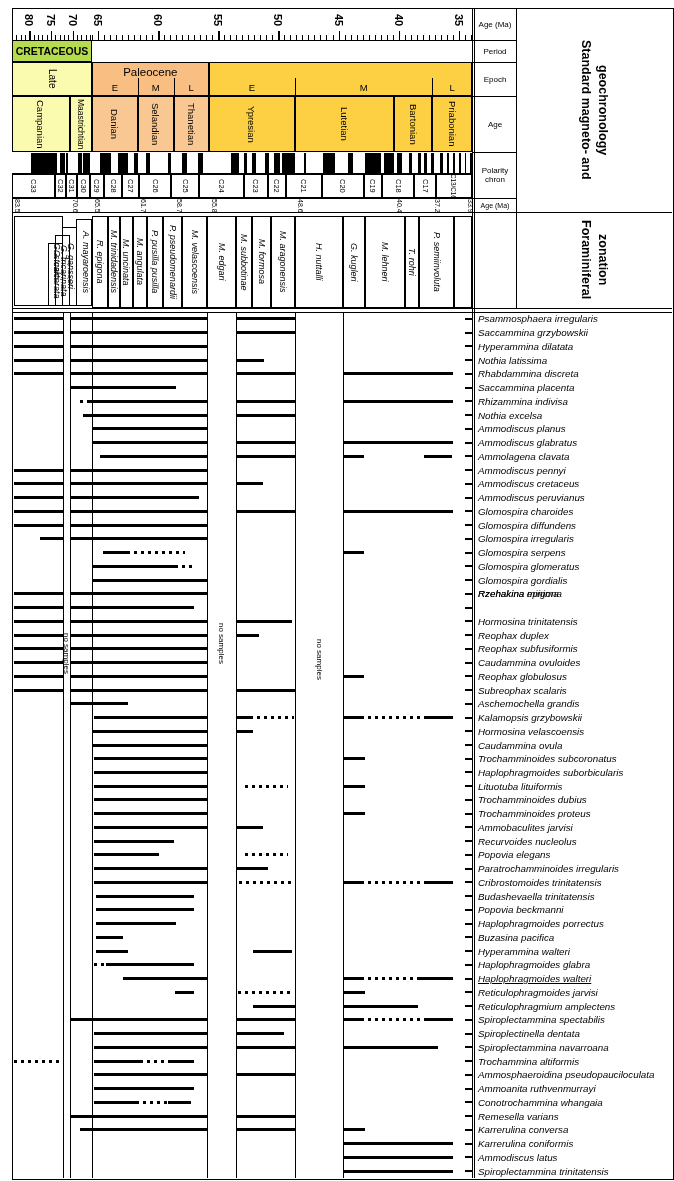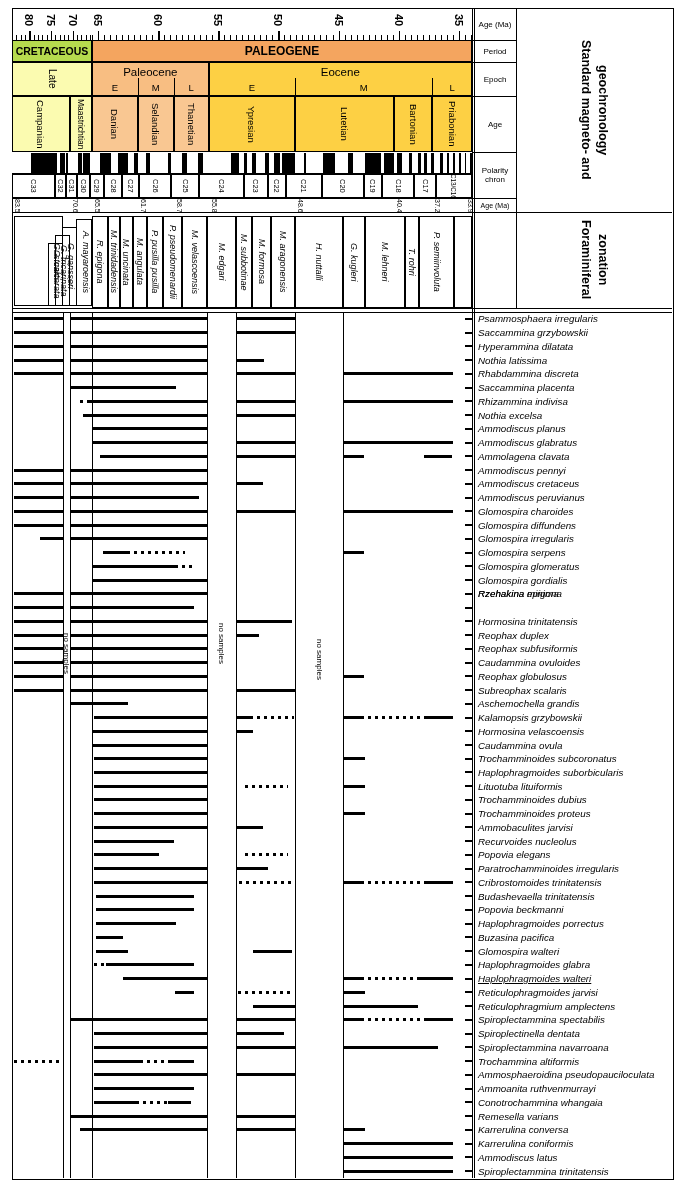--- a/index.html
+++ b/index.html
@@ -147,32 +147,30 @@
     <div class="abs vt ctr" style="left: 211.266px; top: 9px; width: 14px; height: 22px; font-size: 11px; font-weight: 600;">55</div>
     <div class="vl" style="left: 278.392px; top: 31px; height: 9px; width: 1.4px;"></div>
     <div class="abs vt ctr" style="left: 271.392px; top: 9px; width: 14px; height: 22px; font-size: 11px; font-weight: 600;">50</div>
     <div class="vl" style="left: 338.519px; top: 31px; height: 9px; width: 1.4px;"></div>
     <div class="abs vt ctr" style="left: 331.519px; top: 9px; width: 14px; height: 22px; font-size: 11px; font-weight: 600;">45</div>
     <div class="vl" style="left: 398.646px; top: 31px; height: 9px; width: 1.4px;"></div>
     <div class="abs vt ctr" style="left: 391.646px; top: 9px; width: 14px; height: 22px; font-size: 11px; font-weight: 600;">40</div>
     <div class="vl" style="left: 458.772px; top: 31px; height: 9px; width: 1.4px;"></div>
     <div class="abs vt ctr" style="left: 451.772px; top: 9px; width: 14px; height: 22px; font-size: 11px; font-weight: 600;">35</div>
     <div class="abs ctr" style="left: 12px; top: 40px; width: 80px; height: 22px; background: rgb(182, 219, 78); border: 1px solid rgb(0, 0, 0); font-size: 10.5px; font-weight: bold;">CRETACEOUS</div>
-    <div class="abs ctr" style="left: 92px; top: 40px; width: 380px; height: 22px; background: rgb(244, 165, 95); border: 1px solid rgb(0, 0, 0); font-size: 12px; font-weight: bold;">PALEOGENE</div>
     <div class="abs" style="left: 12px; top: 62px; width: 80px; height: 34px; background: rgb(251, 251, 176); border: 1px solid rgb(0, 0, 0);"></div>
     <div class="abs vt ctr" style="left: 46px; top: 62px; width: 12px; height: 34px; font-size: 10px;">Late</div>
     <div class="abs" style="left: 92px; top: 62px; width: 116.646px; height: 34px; background: rgb(248, 190, 130); border: 1px solid rgb(0, 0, 0);"></div>
     <div class="abs ctr" style="left: 92px; top: 64px; width: 116.646px; height: 15px; font-size: 11.5px;">Paleocene</div>
     <div class="abs ctr" style="left: 108.848px; top: 81px; width: 12px; height: 13px; font-size: 9.5px;">E</div>
     <div class="vl" style="left: 137.696px; top: 78px; height: 18px;"></div>
     <div class="abs ctr" style="left: 149.734px; top: 81px; width: 12px; height: 13px; font-size: 9.5px;">M</div>
     <div class="vl" style="left: 173.772px; top: 78px; height: 18px;"></div>
     <div class="abs ctr" style="left: 185.209px; top: 81px; width: 12px; height: 13px; font-size: 9.5px;">L</div>
     <div class="abs" style="left: 208.646px; top: 62px; width: 263.354px; height: 34px; background: rgb(253, 208, 68); border: 1px solid rgb(0, 0, 0);"></div>
-    <div class="abs ctr" style="left: 208.646px; top: 64px; width: 263.354px; height: 15px; font-size: 11.5px;">Eocene</div>
     <div class="abs ctr" style="left: 245.937px; top: 81px; width: 12px; height: 13px; font-size: 9.5px;">E</div>
     <div class="vl" style="left: 295.228px; top: 78px; height: 18px;"></div>
     <div class="abs ctr" style="left: 357.772px; top: 81px; width: 12px; height: 13px; font-size: 9.5px;">M</div>
     <div class="vl" style="left: 432.316px; top: 78px; height: 18px;"></div>
     <div class="abs ctr" style="left: 446.158px; top: 81px; width: 12px; height: 13px; font-size: 9.5px;">L</div>
     <div class="abs" style="left: 12px; top: 96px; width: 57.9px; height: 56px; background: rgb(251, 251, 176); border: 1px solid rgb(0, 0, 0);"></div>
     <div class="abs vt ctr" style="left: 34.95px; top: 96px; width: 12px; height: 56px; font-size: 9.5px;">Campanian</div>
     <div class="abs" style="left: 69.9px; top: 96px; width: 22.1px; height: 56px; background: rgb(251, 251, 176); border: 1px solid rgb(0, 0, 0);"></div>
     <div class="abs vt ctr" style="left: 74.95px; top: 96px; width: 12px; height: 56px; font-size: 8.5px;">Maastrichtian</div>
     <div class="abs" style="left: 92px; top: 96px; width: 45.6962px; height: 56px; background: rgb(249, 199, 146); border: 1px solid rgb(0, 0, 0);"></div>
@@ -514,21 +512,21 @@
     <div class="bar" style="left: 95.6076px; top: 894.706px; width: 98.6076px;"></div>
     <div class="sp" style="left: 478px; top: 904.452px;">Popovia beckmanni</div>
     <div class="abs" style="left: 465px; top: 908.952px; width: 7px; height: 2px; background: rgb(0, 0, 0);"></div>
     <div class="bar" style="left: 95.6076px; top: 908.452px; width: 98.6076px;"></div>
     <div class="sp" style="left: 478px; top: 918.198px;">Haplophragmoides porrectus</div>
     <div class="abs" style="left: 465px; top: 922.698px; width: 7px; height: 2px; background: rgb(0, 0, 0);"></div>
     <div class="bar" style="left: 95.6076px; top: 922.198px; width: 80.5696px;"></div>
     <div class="sp" style="left: 478px; top: 931.944px;">Buzasina pacifica</div>
     <div class="abs" style="left: 465px; top: 936.444px; width: 7px; height: 2px; background: rgb(0, 0, 0);"></div>
     <div class="bar" style="left: 95.6076px; top: 935.944px; width: 27.6582px;"></div>
-    <div class="sp" style="left: 478px; top: 945.69px;">Glomospira walteri</div>
+    <div class="sp" style="left: 478px; top: 945.69px;">Hyperammina walteri</div>
     <div class="abs" style="left: 465px; top: 950.19px; width: 7px; height: 2px; background: rgb(0, 0, 0);"></div>
     <div class="bar" style="left: 95.6076px; top: 949.69px; width: 32.4684px;"></div>
     <div class="bar" style="left: 253.139px; top: 949.69px; width: 38.481px;"></div>
     <div class="sp" style="left: 478px; top: 959.437px;">Haplophragmoides glabra</div>
     <div class="abs" style="left: 465px; top: 963.937px; width: 7px; height: 2px; background: rgb(0, 0, 0);"></div>
     <div class="bar dot" style="left: 94.4051px; top: 963.437px; width: 12.0253px;"></div>
     <div class="bar" style="left: 106.43px; top: 963.437px; width: 87.7848px;"></div>
     <div class="sp" style="left: 478px; top: 973.183px; text-decoration: underline;">Haplophragmoides walteri</div>
     <div class="abs" style="left: 465px; top: 977.683px; width: 7px; height: 2px; background: rgb(0, 0, 0);"></div>
     <div class="bar" style="left: 123.266px; top: 977.183px; width: 84.1772px;"></div>

